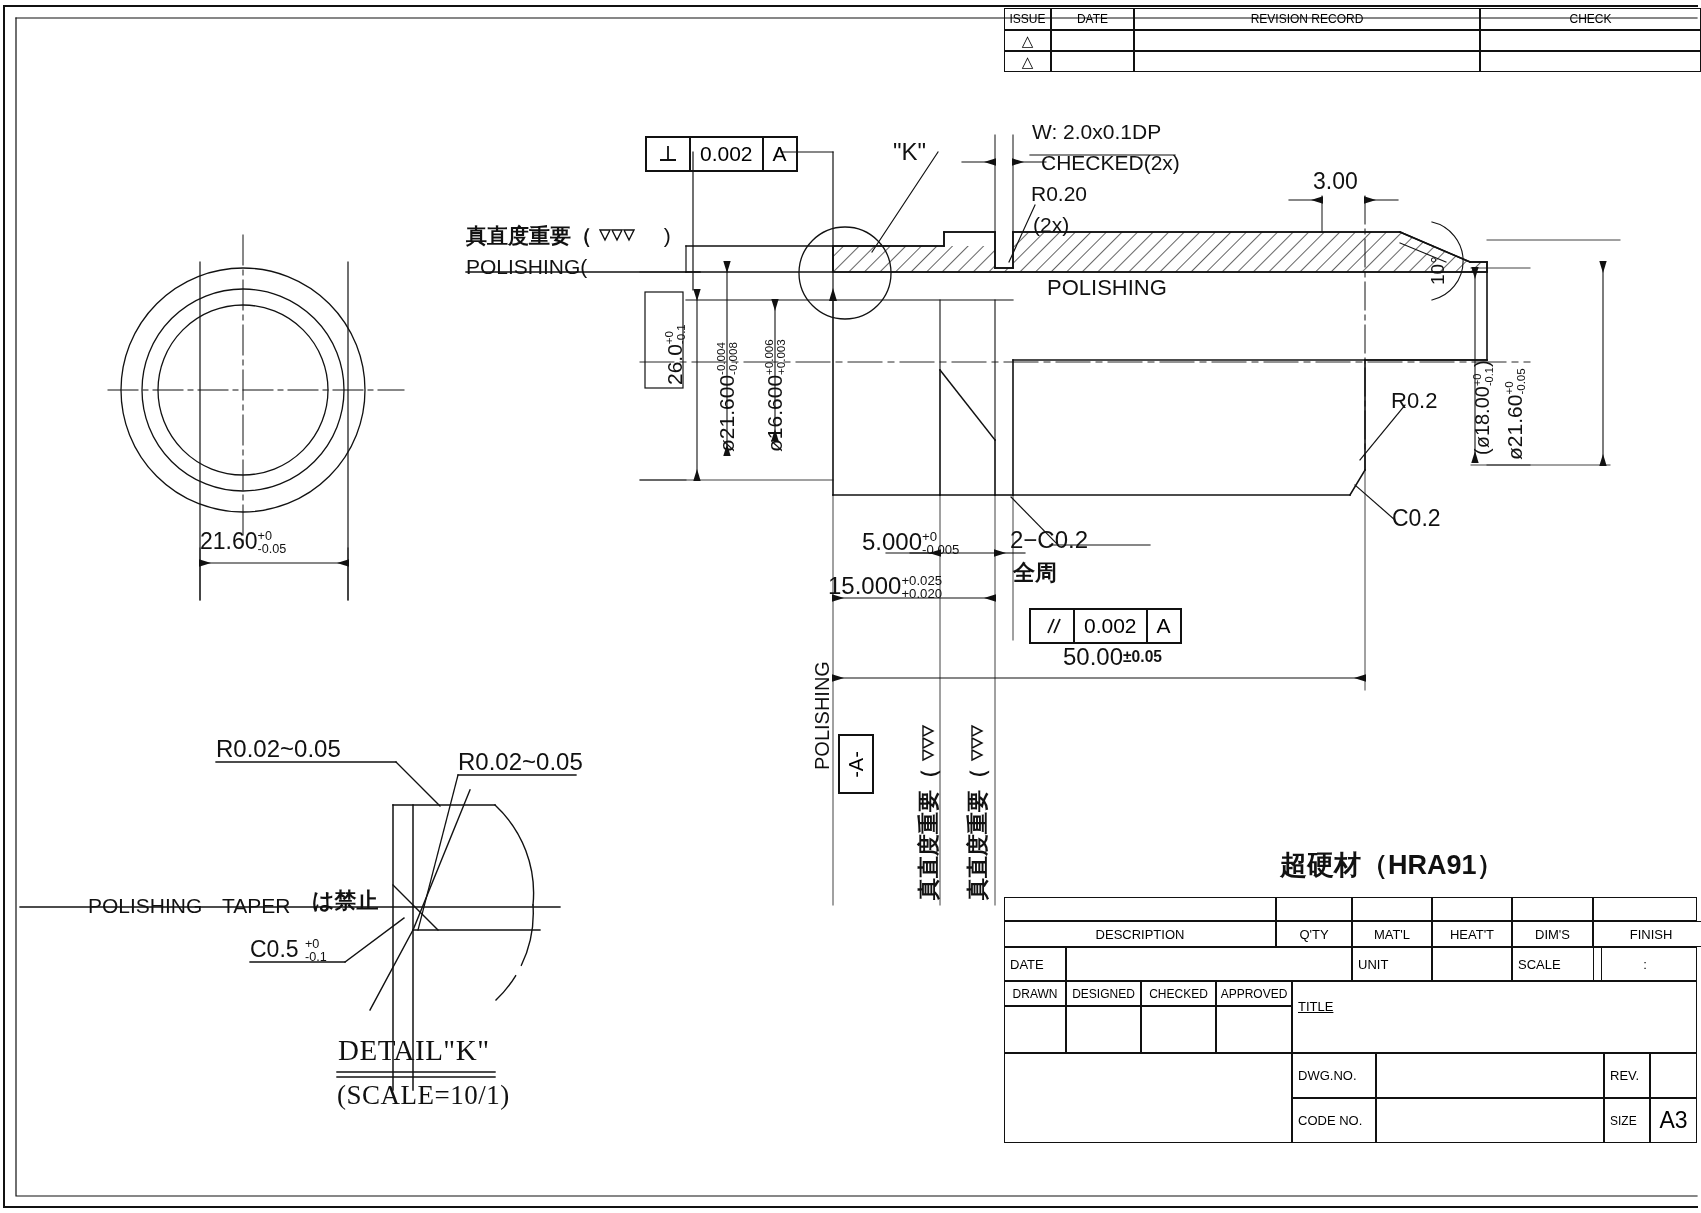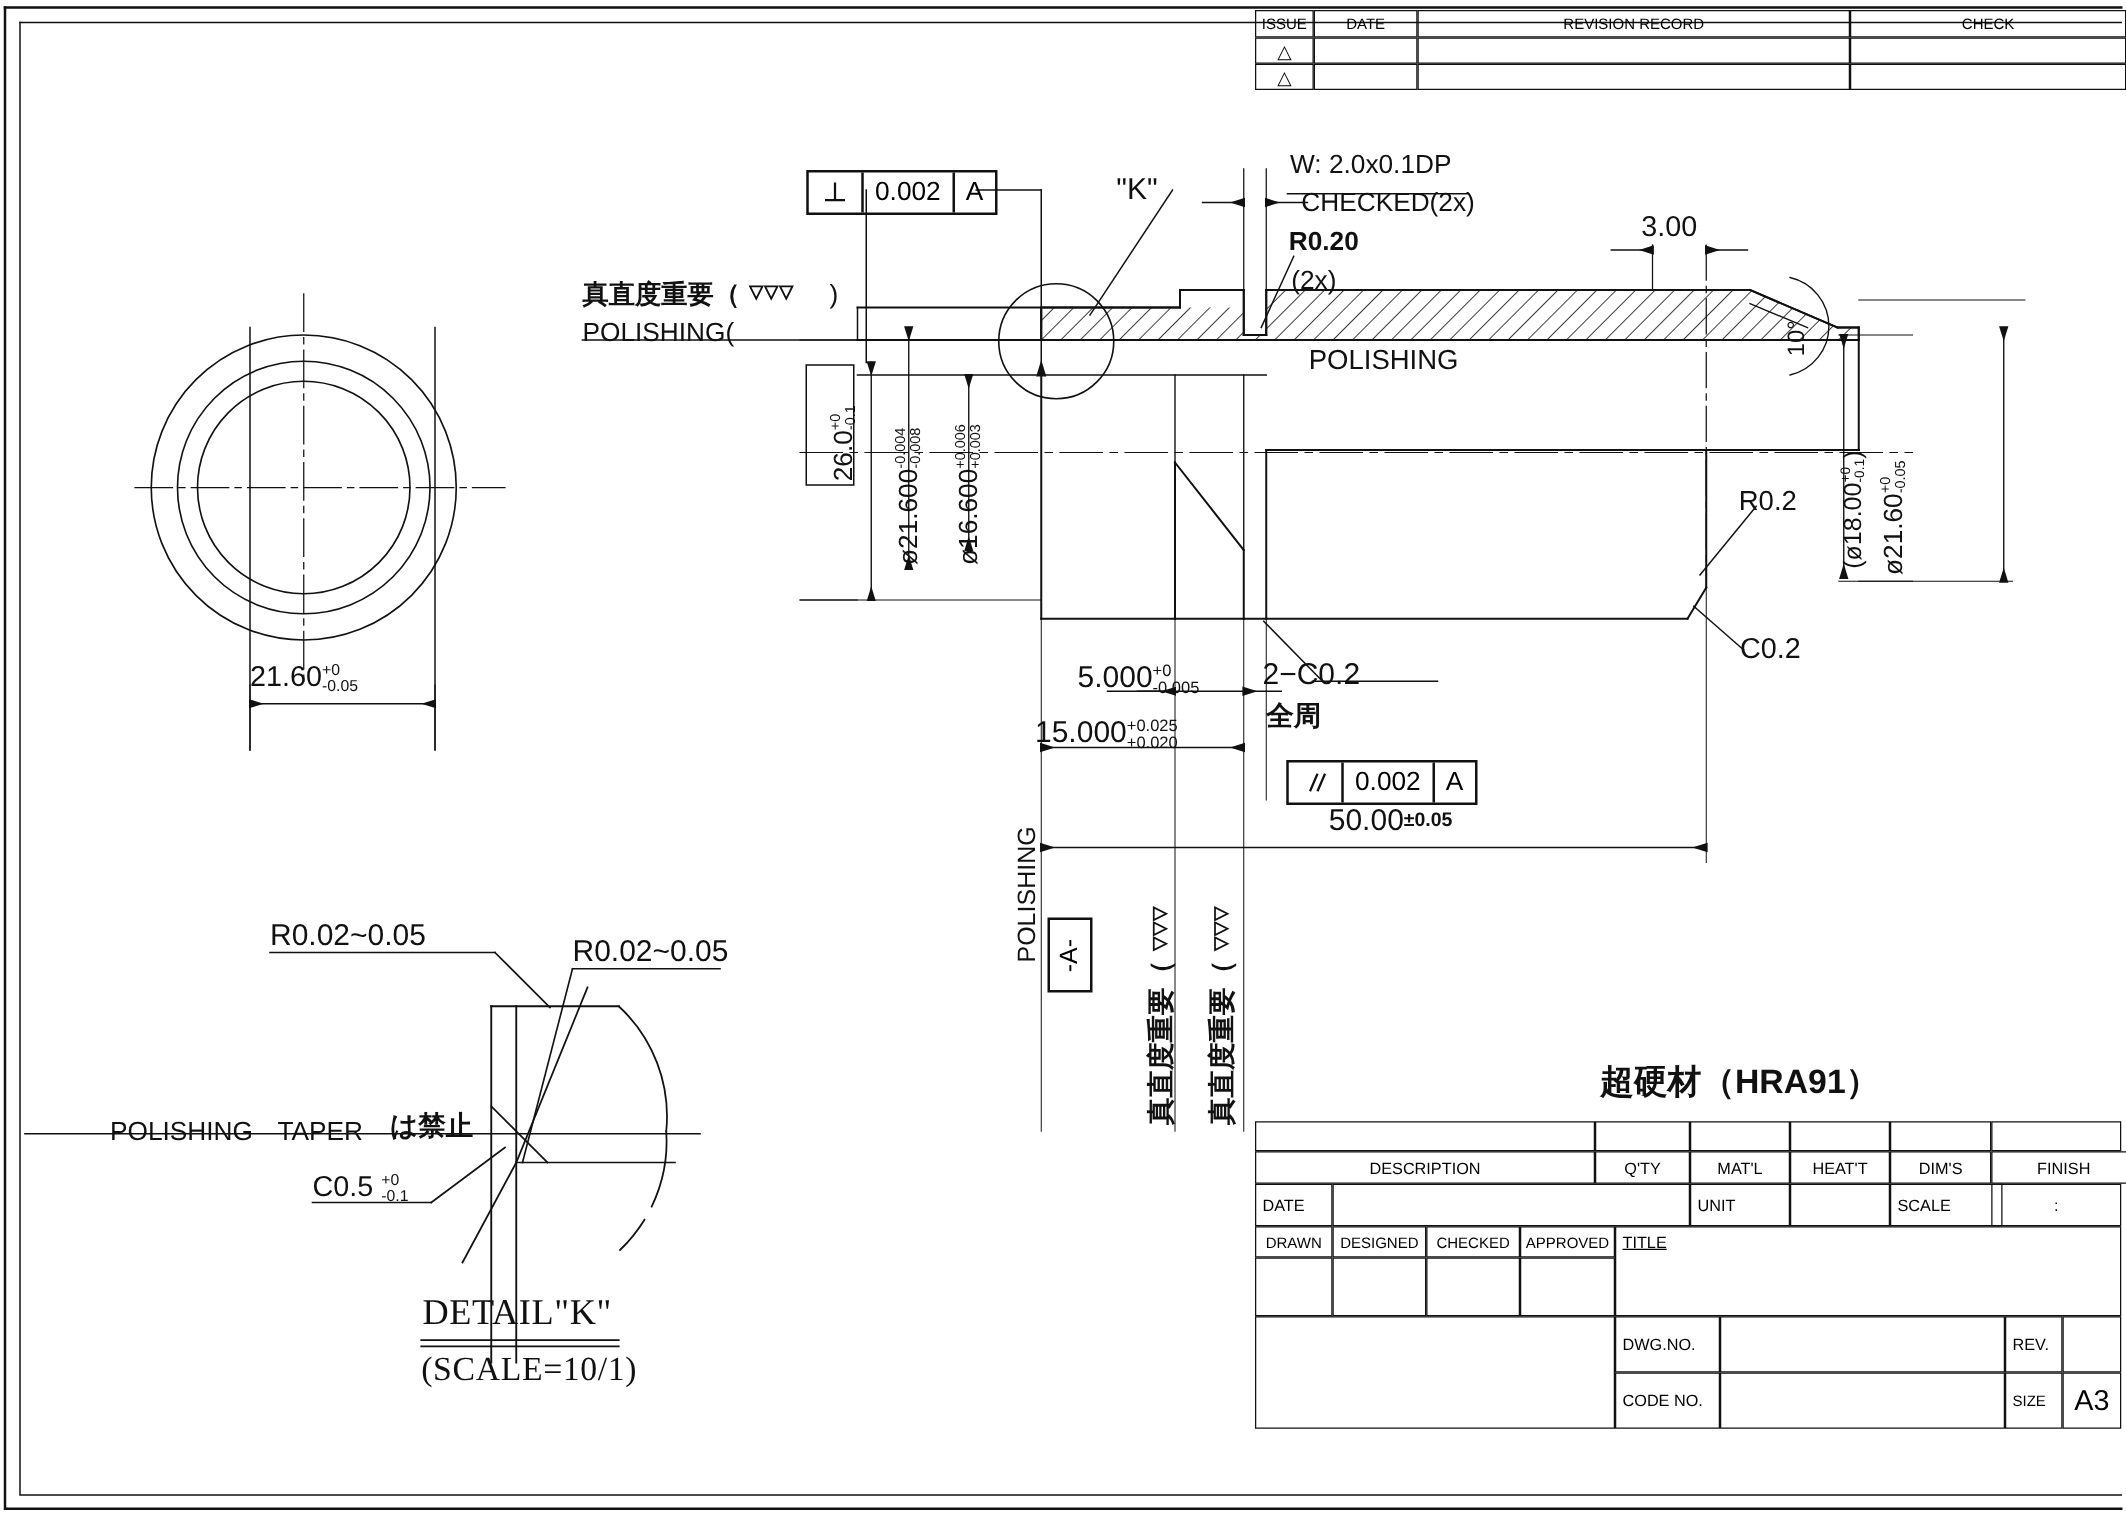--- a/index.html
+++ b/index.html
@@ -255,21 +255,21 @@
       </div>
       <div style="padding:0 9px;display:flex;align-items:center;border-right:2px solid #111;">0.002</div>
       <div style="padding:0 9px;display:flex;align-items:center;">A</div>
     </div>
   </div>
 
   <div class="txt" style="left:893px;top:140px;font-size:24px;">"K"</div>
 
   <div class="txt" style="left:1032px;top:121px;font-size:21px;">W: 2.0x0.1DP</div>
   <div class="txt" style="left:1041px;top:152px;font-size:21px;">CHECKED(2x)</div>
-  <div class="txt" style="left:1031px;top:183px;font-size:21px;font-weight:bold;">R0.20</div>
+  <div class="txt" style="left:1031px;top:183px;font-size:21px;">R0.20</div>
   <div class="txt" style="left:1033px;top:214px;font-size:21px;">(2x)</div>
 
   <div class="txt bold" style="left:466px;top:225px;font-size:21px;">
     <span>真直度重要（</span>
     <span style="display:inline-block;vertical-align:-3px;">
       <svg width="60" height="18" viewBox="0 0 60 18">
           <path d="M2,2 L12,2 L7,12 Z M14,2 L24,2 L19,12 Z M26,2 L36,2 L31,12 Z" stroke="#111" stroke-width="1.4" fill="none"></path>
         </svg>
     </span>
     <span style="font-weight:normal;">)</span>
@@ -377,21 +377,21 @@
     <div class="cell" style="left:1066px;top:947px;width:286px;height:34px;"></div>
     <div class="cell cl" style="left:1352px;top:947px;width:80px;height:34px;">UNIT</div>
     <div class="cell" style="left:1432px;top:947px;width:80px;height:34px;"></div>
     <div class="cell cl" style="left:1512px;top:947px;width:90px;height:34px;">SCALE</div>
     <div class="cell cctr" style="left:1593px;top:947px;width:104px;height:34px;">:</div>
 
     <div class="cell cctr" style="left:1004px;top:981px;width:62px;height:25px;font-size:12px;">DRAWN</div>
     <div class="cell cctr" style="left:1066px;top:981px;width:75px;height:25px;font-size:12px;">DESIGNED</div>
     <div class="cell cctr" style="left:1141px;top:981px;width:75px;height:25px;font-size:12px;">CHECKED</div>
     <div class="cell cctr" style="left:1216px;top:981px;width:76px;height:25px;font-size:12px;">APPROVED</div>
-    <div class="cell cl" style="left:1292px;top:981px;width:405px;height:72px;align-items:flex-start;padding-top:4px;">
+    <div class="cell cl" style="left:1292px;top:981px;width:405px;height:72px;align-items:flex-start;padding-top:17px;">
       <span class="u" style="display:inline-block;width:auto;">TITLE</span>
     </div>
 
     <div class="cell" style="left:1004px;top:1006px;width:62px;height:47px;"></div>
     <div class="cell" style="left:1066px;top:1006px;width:75px;height:47px;"></div>
     <div class="cell" style="left:1141px;top:1006px;width:75px;height:47px;"></div>
     <div class="cell" style="left:1216px;top:1006px;width:76px;height:47px;"></div>
 
     <div class="cell" style="left:1004px;top:1053px;width:288px;height:90px;"></div>
 

